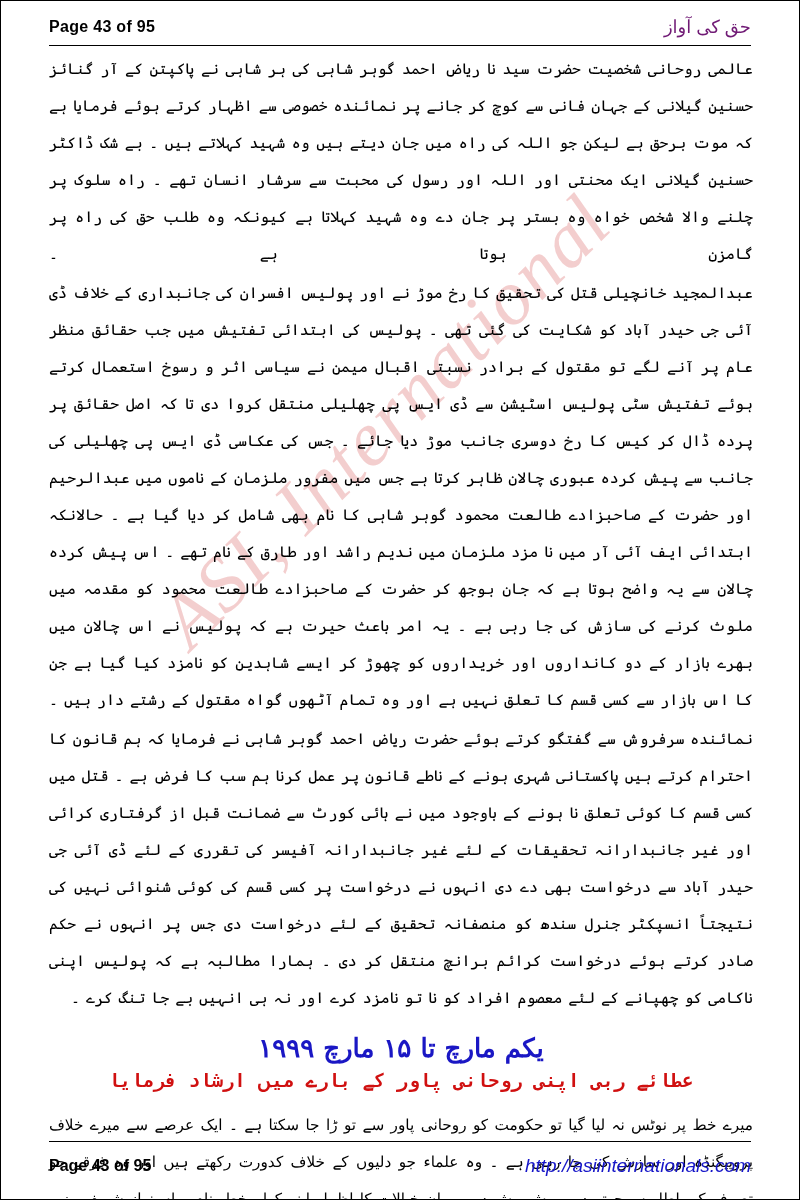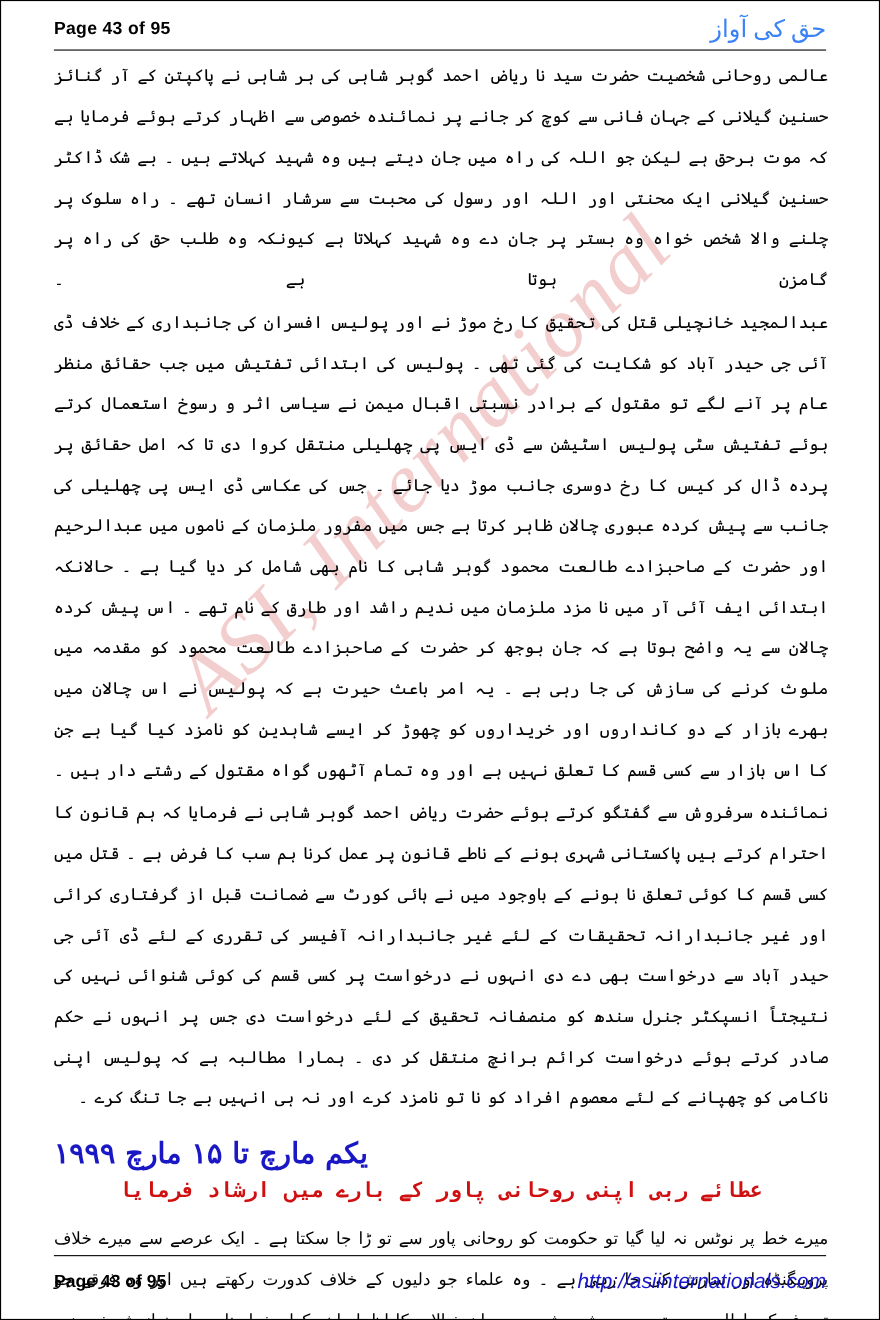--- a/index.html
+++ b/index.html
@@ -31,23 +31,23 @@
     justify-content: space-between;
   }
   .header-left {
     font-family: "Liberation Sans", sans-serif;
     font-size: 16px;
     font-weight: bold;
     color: #000000;
     letter-spacing: 0.3px;
   }
   .header-right {
-    font-family: Liberation Serif, serif;
-    font-size: 22px;
-    color: #3b82f6;
+    font-family: Liberation Sans, sans-serif;
+    font-size: 18px;
+    color: #701a75;
     direction: rtl;
   }
   .rule {
     position: absolute;
     left: 48px;
     right: 48px;
     height: 1px;
     background: #000000;
   }
   .rule-top { top: 44px; }
@@ -98,21 +98,21 @@
     word-spacing: 1px;
   }
   .para.last-normal { text-align-last: right; }
 
   
   .heading-blue {
     font-family: "DejaVu Serif", serif;
     font-size: 26px;
     font-weight: bold;
     color: #1a17c4;
-    text-align: left;
+    text-align: center;
     margin: 16px 0 6px 0;
     direction: rtl;
     letter-spacing: 1px;
   }
   .heading-red {
     font-family: Liberation Mono, monospace;
     font-size: 19px;
     font-weight: bold;
     color: #d01010;
     text-align: center;

